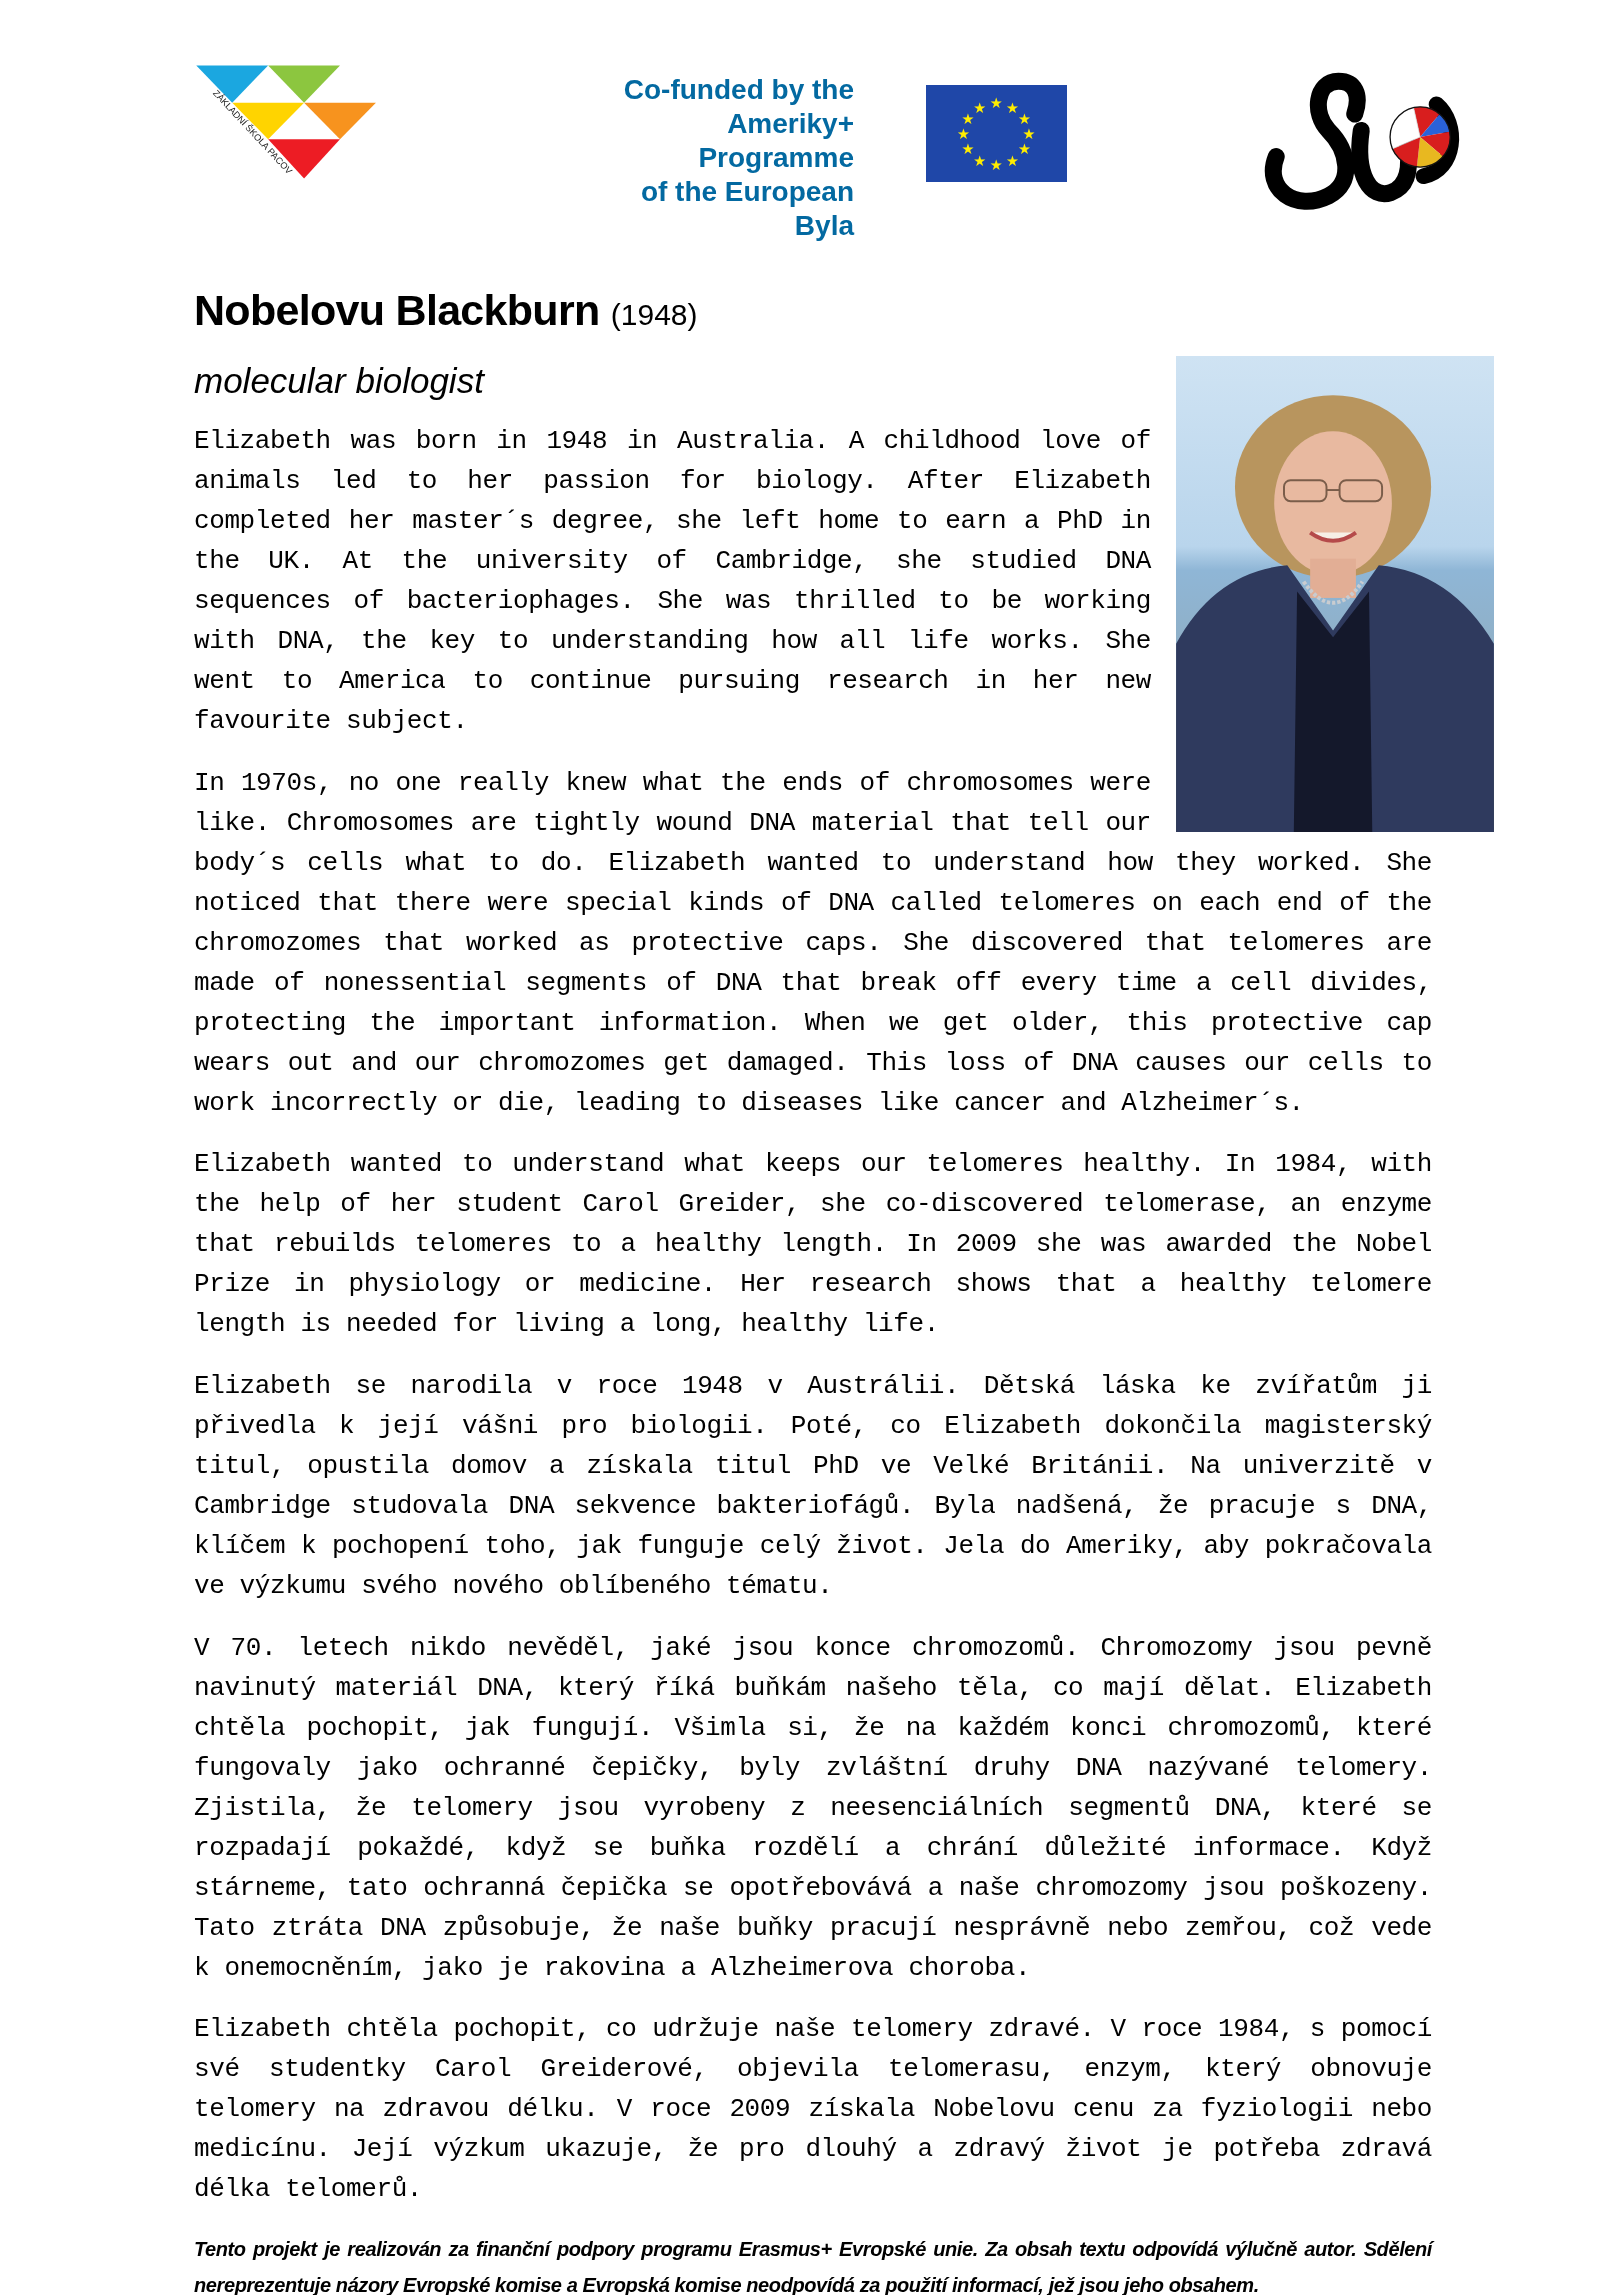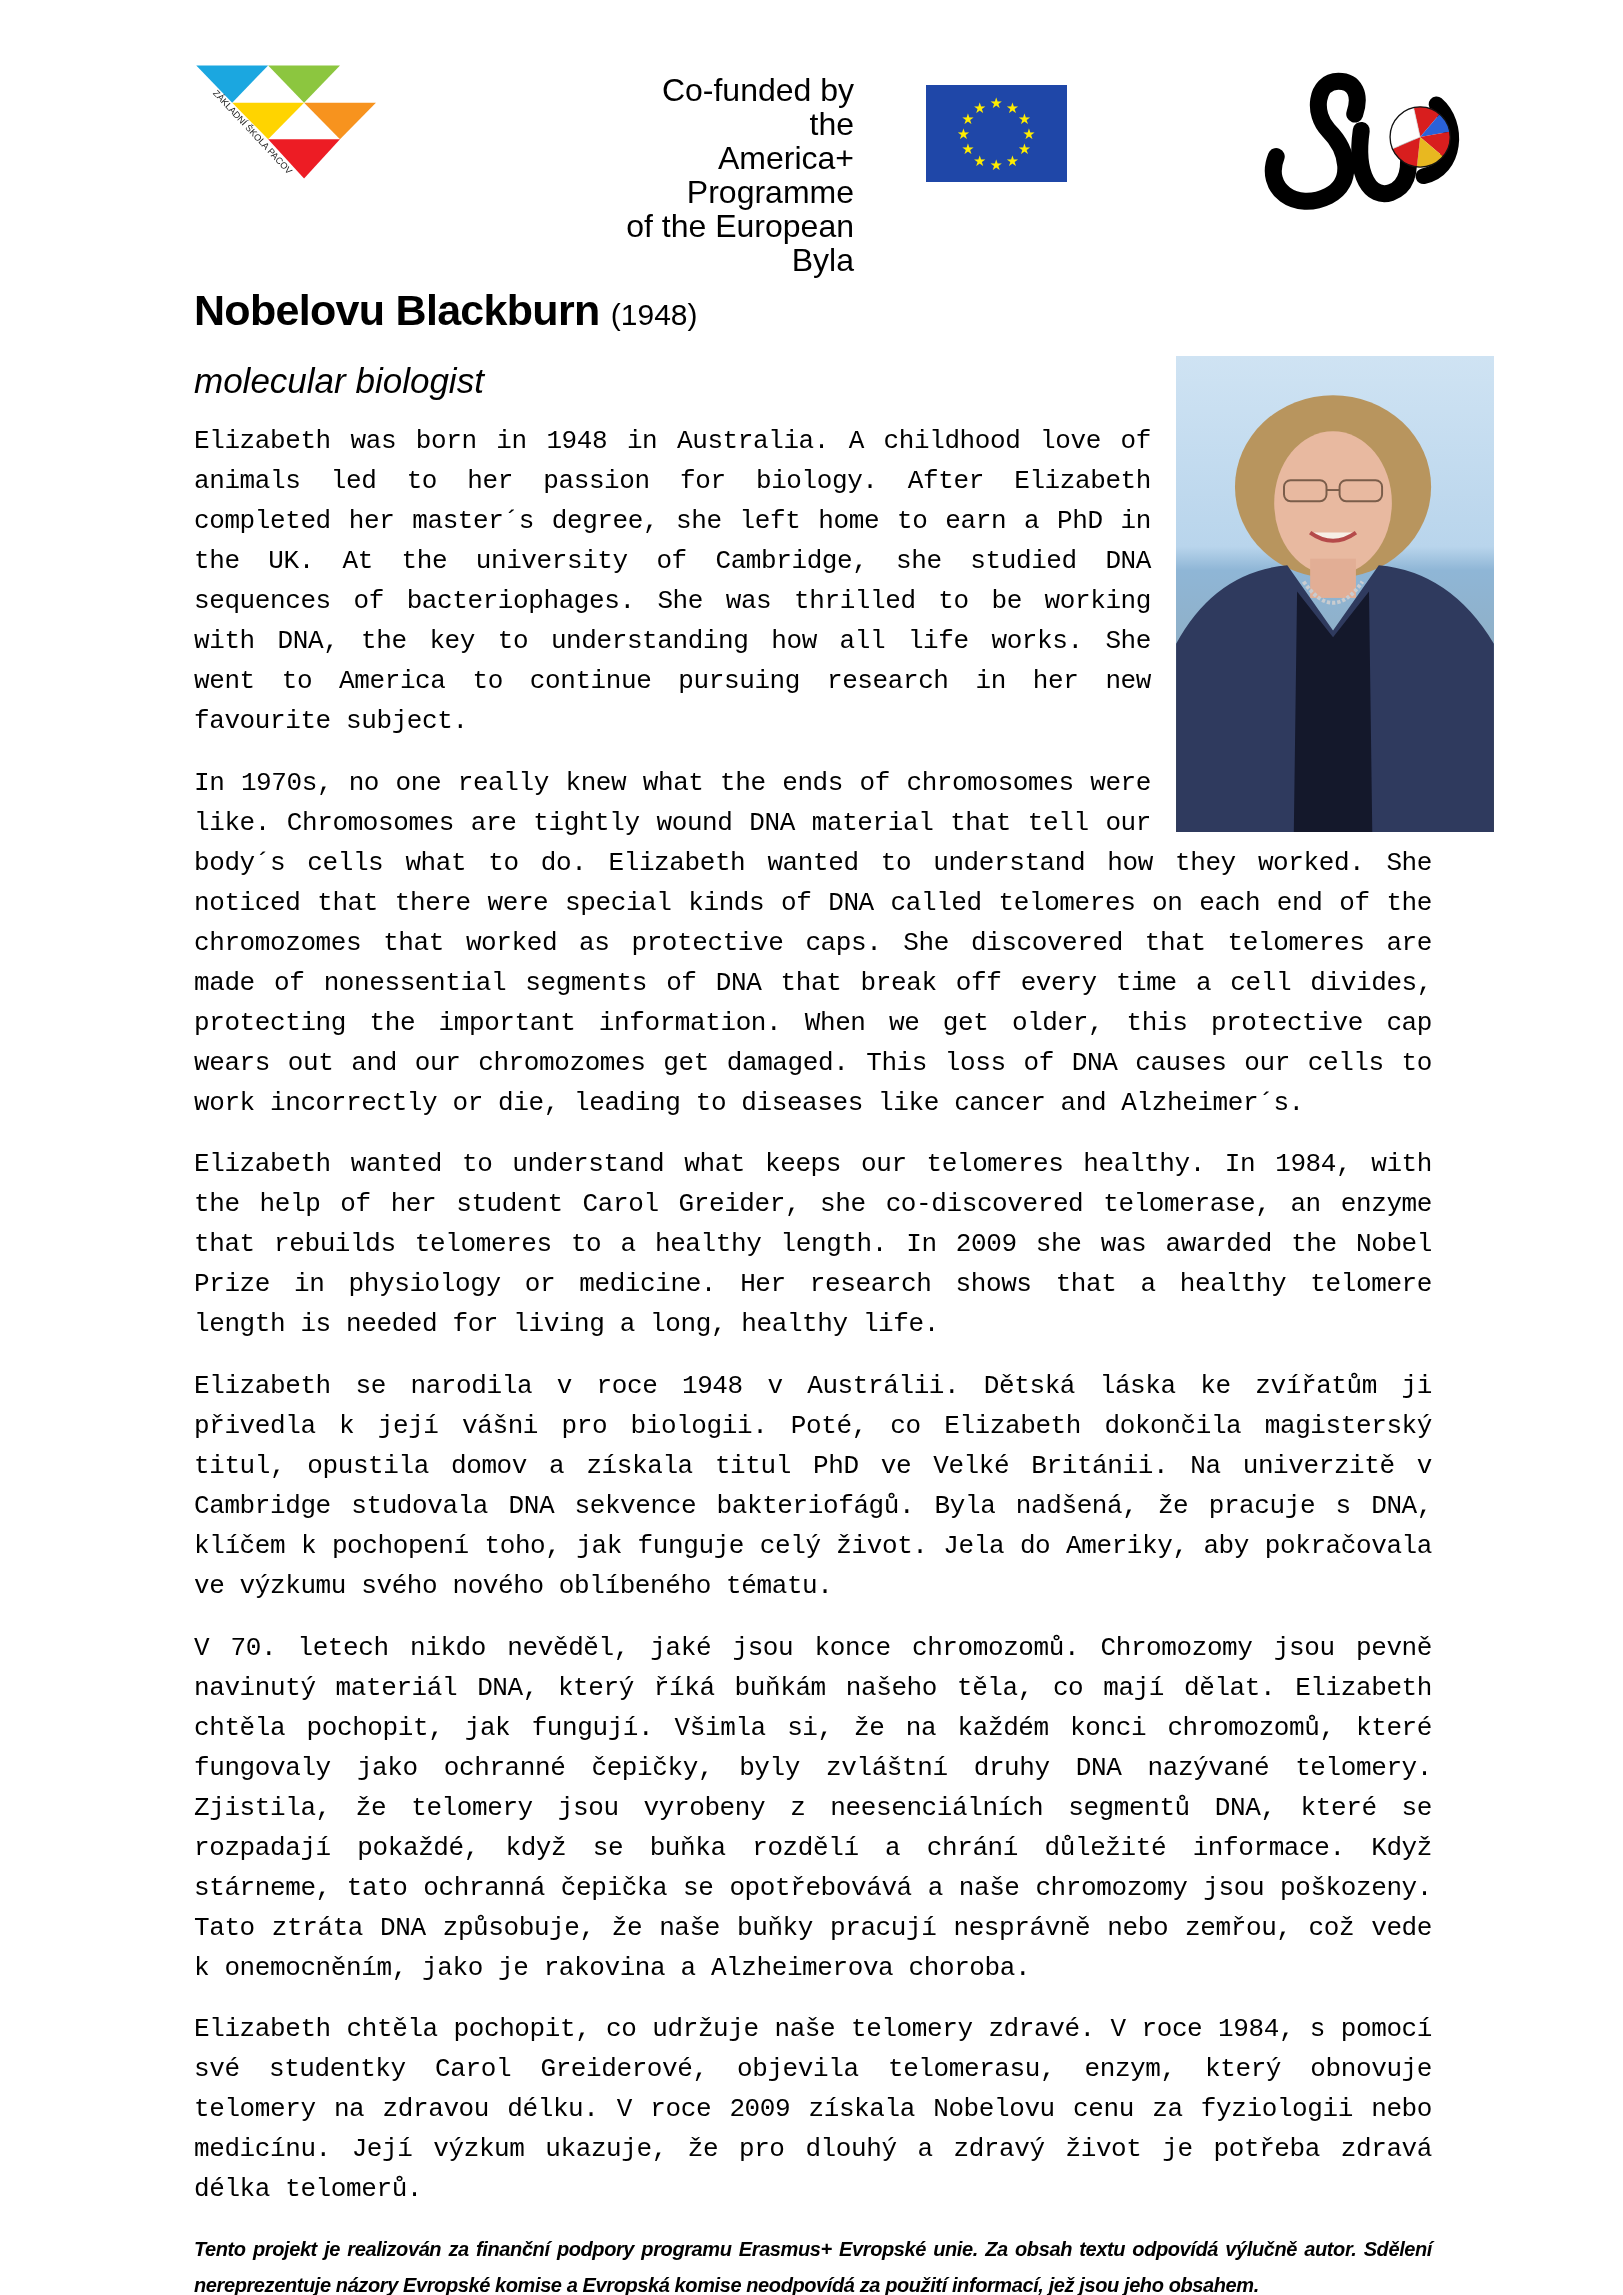--- a/index.html
+++ b/index.html
@@ -3,21 +3,21 @@
 <meta charset="utf-8">
 <style>
   html, body { margin: 0; padding: 0; background: #ffffff; }
   body { width: 1623px; height: 2295px; position: relative; overflow: hidden;
          font-family: "Liberation Sans", "DejaVu Sans", sans-serif; color: #000; }
 
   .header { position: absolute; left: 0; top: 0; width: 1623px; height: 222px; }
   .logo-school { position: absolute; left: 193px; top: 62px; width: 196px; height: 131px; }
   .logo-erasmus { position: absolute; left: 599px; top: 65px; width: 478px; height: 124px; }
   .erasmus-text { position: absolute; left: 13px; top: 7.9px; width: 242px; text-align: right;
-                  font-family: "Liberation Sans", sans-serif; color: #000000; font-size: 32px; line-height: 34px; }
+                  font-family: "Liberation Sans", sans-serif; color: #0369a1; font-size: 28px; line-height: 34px; font-weight: bold; }
   .eu-flag { position: absolute; left: 327px; top: 19.6px; width: 141px; height: 97px; background: #1f47a8; }
   .logo-suo { position: absolute; left: 1250px; top: 65px; width: 216px; height: 157px; }
 
   .content { position: absolute; left: 194px; top: 281px; width: 1238px; }
   .title { font-family: "Liberation Sans", sans-serif; font-size: 43px; font-weight: bold; margin: 0; line-height: 59px; letter-spacing: -0.7px; }
   .title .year { font-weight: normal; font-size: 30px; letter-spacing: 0; }
   .subtitle { font-style: italic; font-size: 35px; margin: 18.3px 0 22px 0; line-height: 37px; }
 
   .portrait { float: right; width: 318px; height: 476px; margin: -65px -62px 9.2px 25px;
               position: relative; overflow: hidden;
@@ -38,21 +38,21 @@
       <polygon points="60,62 170,62 115,118" fill="#ffd400"></polygon>
       <polygon points="170,62 280,62 225,118" fill="#f7931e"></polygon>
       <polygon points="115,118 225,118 170,178" fill="#ed1c24"></polygon>
       <text x="0" y="0" font-size="14" font-family="Liberation Sans, sans-serif" fill="#222" transform="translate(30,48) rotate(47)">ZÁKLADNÍ ŠKOLA PACOV</text>
     </svg>
   </div>
 
   <div class="logo-erasmus">
     <div class="erasmus-text">
       <div>Co-funded by the</div>
-      <div>America+ Programme</div>
+      <div>Ameriky+ Programme</div>
       <div>of the European Byla</div>
     </div>
     <div class="eu-flag">
       <svg width="141" height="97" viewBox="0 0 215 148">
         <g fill="#ffed00" font-size="22" text-anchor="middle" font-family="DejaVu Sans, sans-serif">
           <text x="107" y="35">★</text>
             <text x="132" y="42">★</text>
             <text x="150" y="60">★</text>
           <text x="157" y="83">★</text>
             <text x="150" y="106">★</text>

